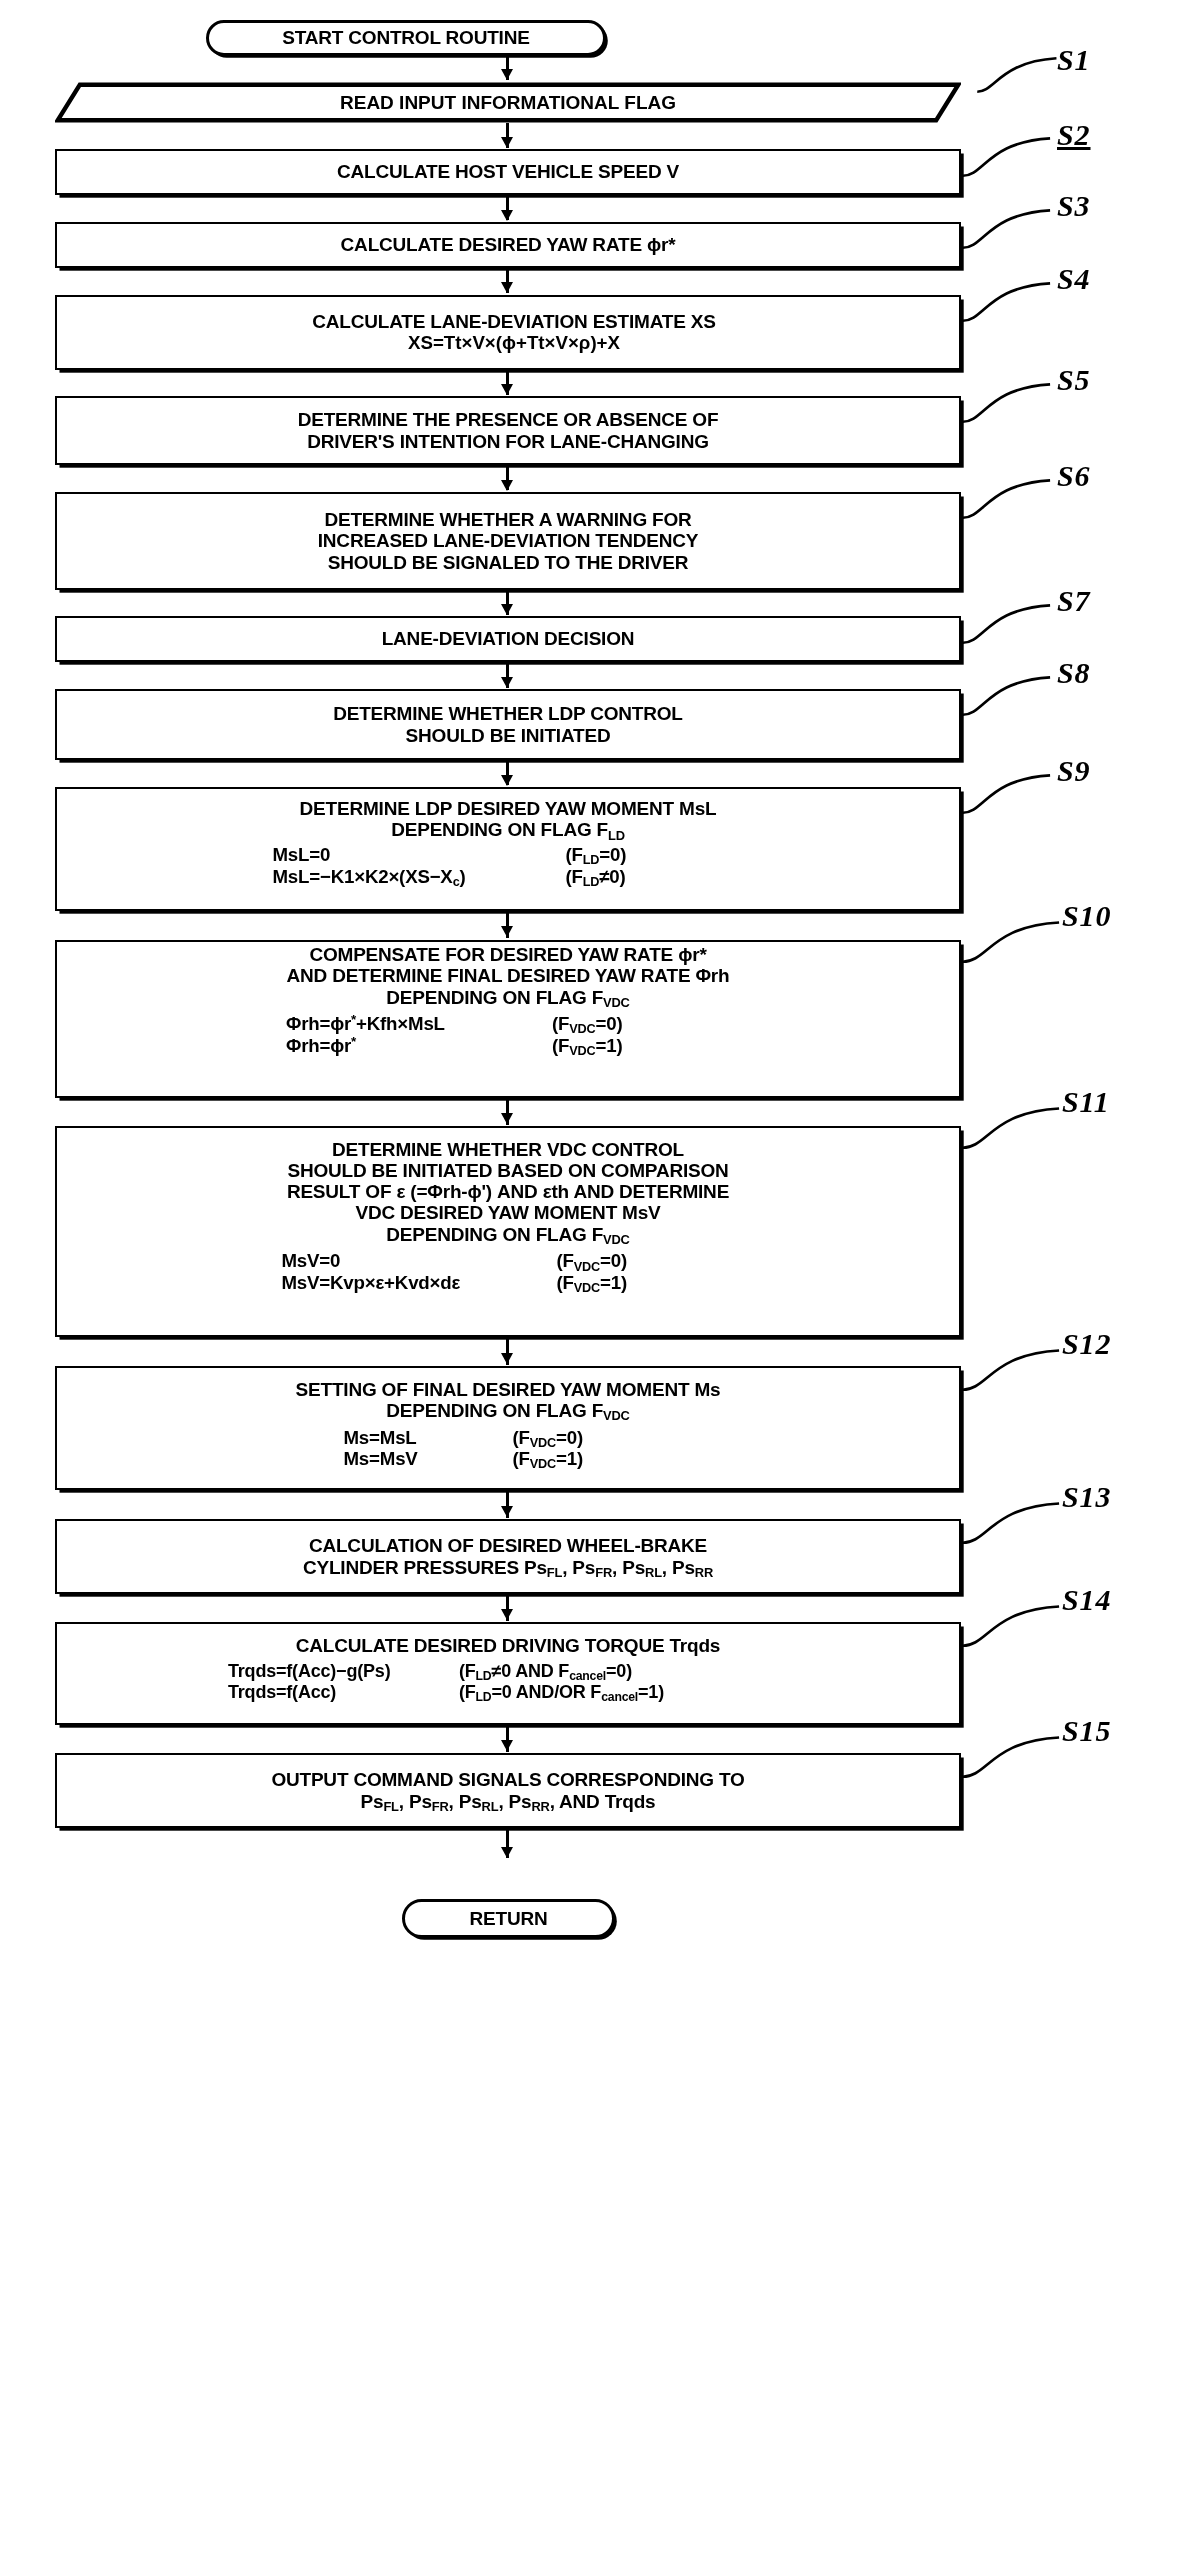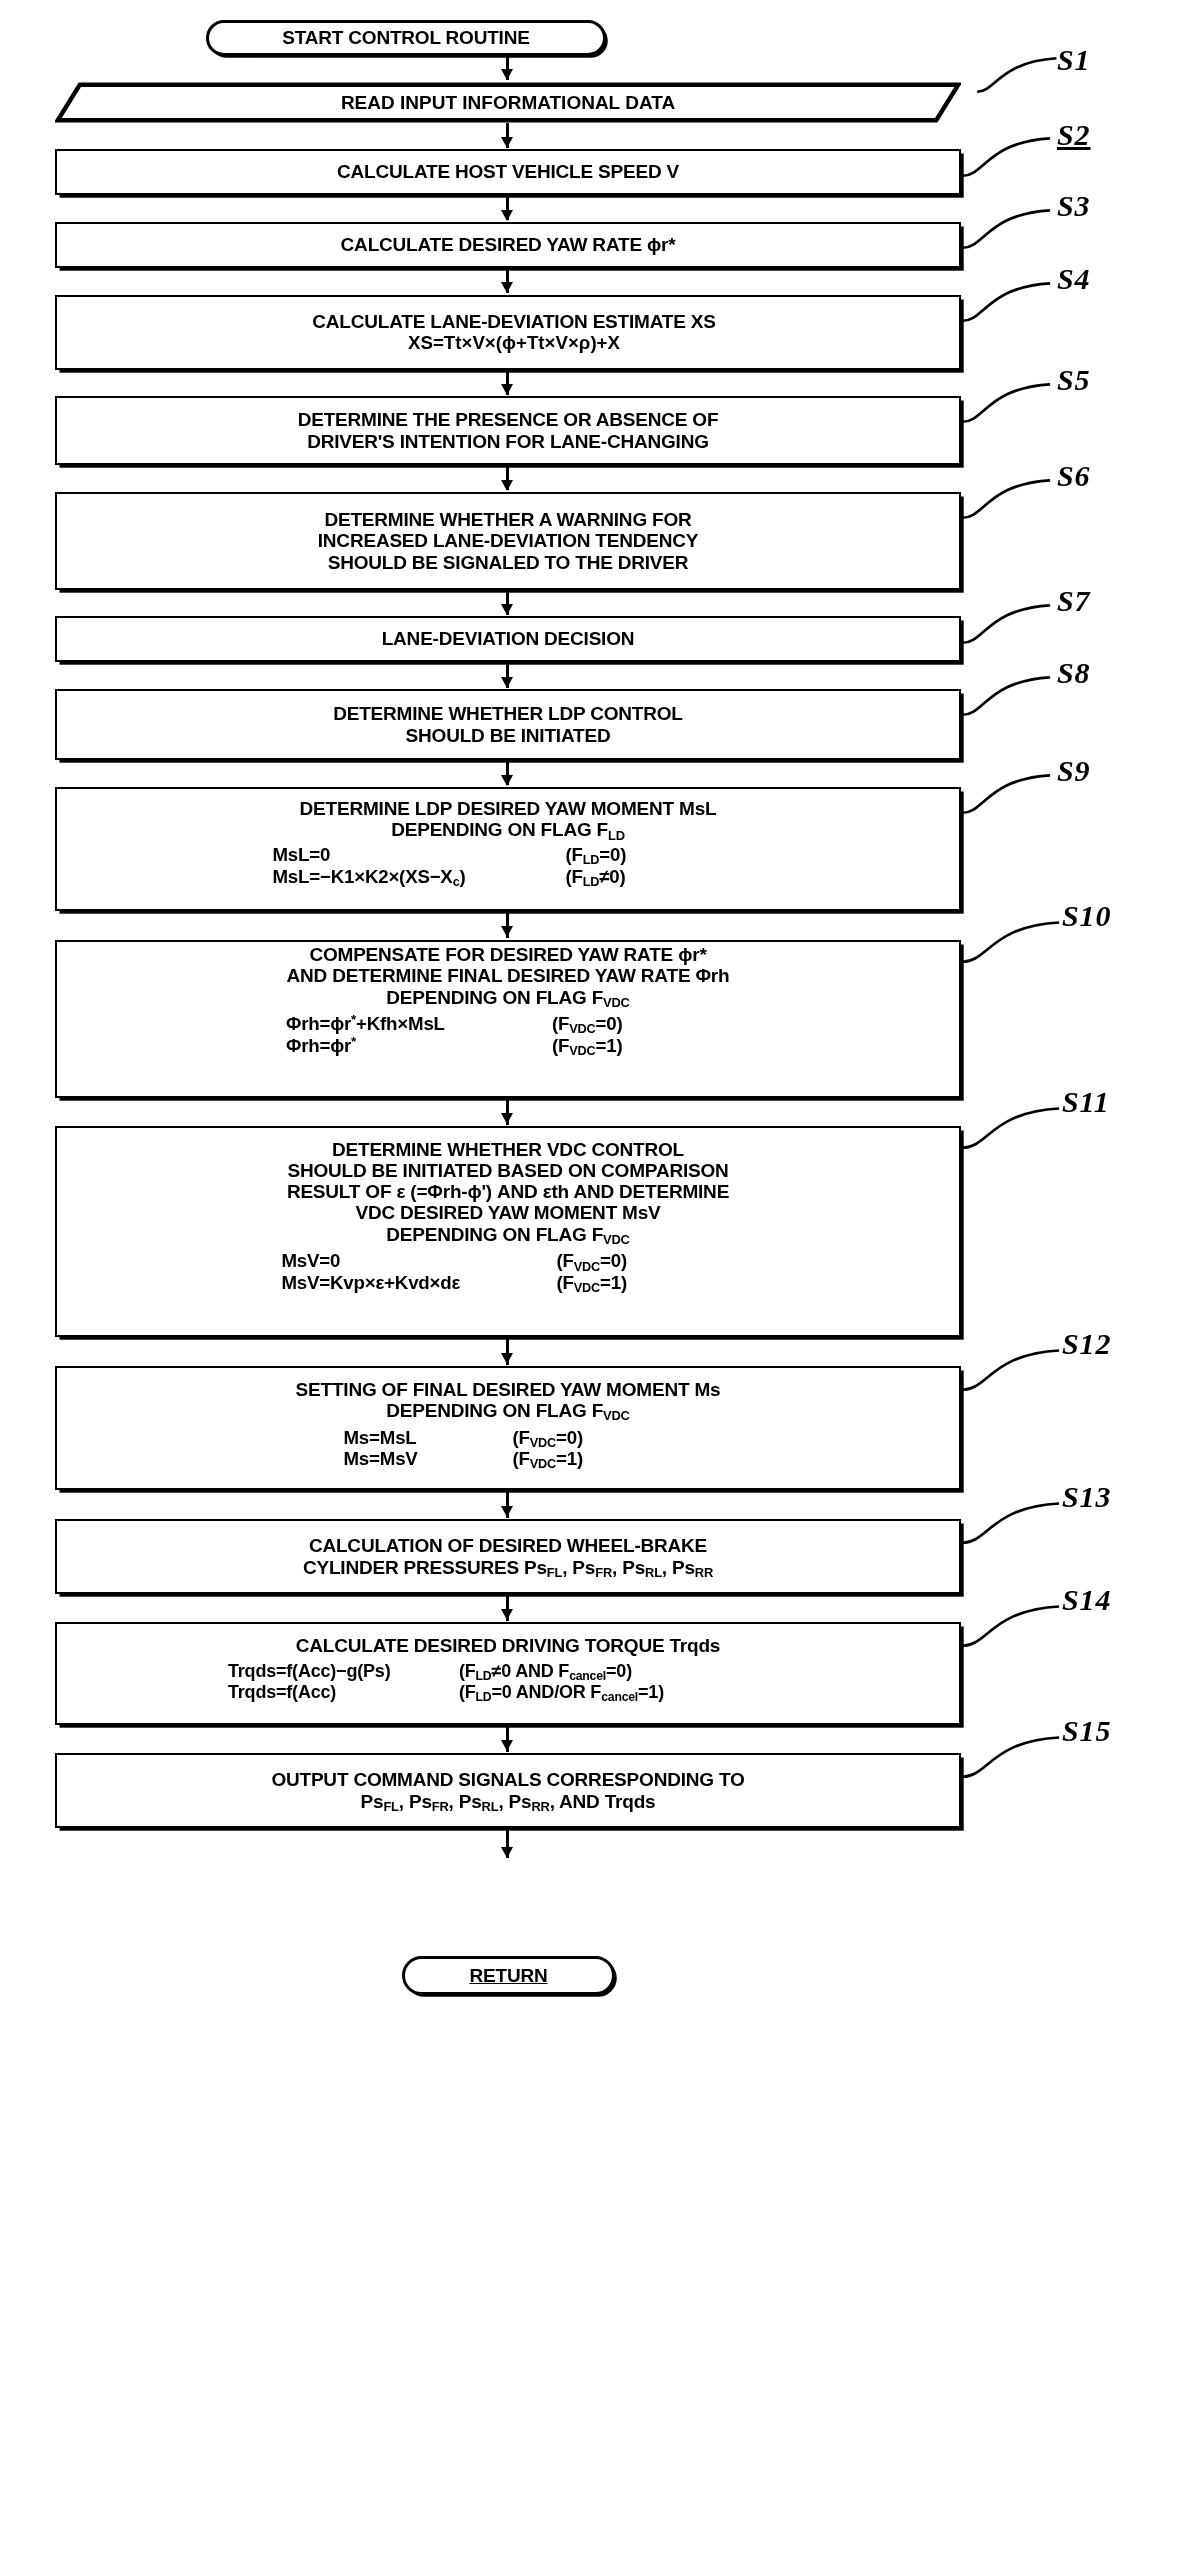--- a/index.html
+++ b/index.html
@@ -162,21 +162,21 @@
   </div>
   <div class="conn" style="top:55px; height:25px;"></div>
   <div class="arrowhead" style="top:69px;"></div>
 
   <div class="io-wrap" style="top:82px; height:41px;">
     <div class="io-shape">
       <svg viewBox="0 0 1020 46" preserveAspectRatio="none">
         <polygon points="28,3 1017,3 992,43 3,43" fill="#ffffff" stroke="#000000" stroke-width="5"></polygon>
       </svg>
       <div class="io-text">
-        <span class="ln t21">READ INPUT INFORMATIONAL DATA</span>
+        <span class="ln t21">READ INPUT INFORMATIONAL FLAG</span>
       </div>
     </div>
   </div>
   <div class="steptag" style="left:1057px; top:43px;">S1</div>
   <div class="leader" style="left:975px; top:53px;">
     <svg width="89" height="44" viewBox="0 0 100 50">
       <path d="M2,44 C22,44 28,10 92,6" fill="none" stroke="#000" stroke-width="3"></path>
     </svg>
   </div>
 
@@ -413,18 +413,18 @@
   <div class="steptag" style="left:1062px; top:1714px;">S15</div>
   <div class="leader" style="left:961px; top:1732px;">
     <svg width="107" height="52" viewBox="0 0 120 58">
       <path d="M2,50 C30,50 34,10 110,6" fill="none" stroke="#000" stroke-width="3"></path>
     </svg>
   </div>
 
   <div class="conn" style="top:1828px; height:30px;"></div>
   <div class="arrowhead" style="top:1847px;"></div>
 
-  <div class="node terminator" style="left:402px; top:1956px; width:213px; height:39px;text-decoration:underline;">
+  <div class="node terminator" style="left:402px; top:1899px; width:213px; height:39px;">
     <span class="ln t21">RETURN</span>
   </div>
 
 </div>
 
 
 </body></html>

